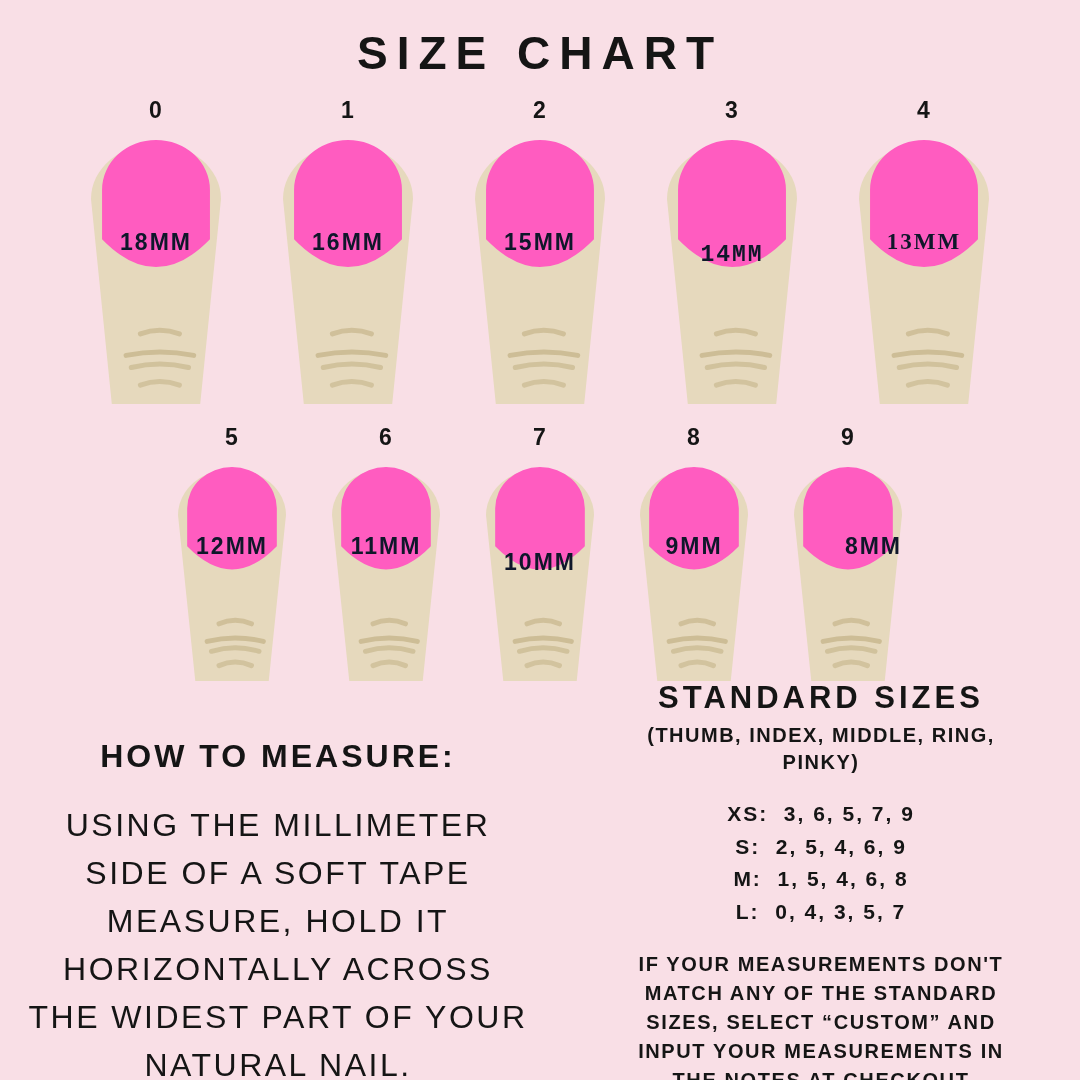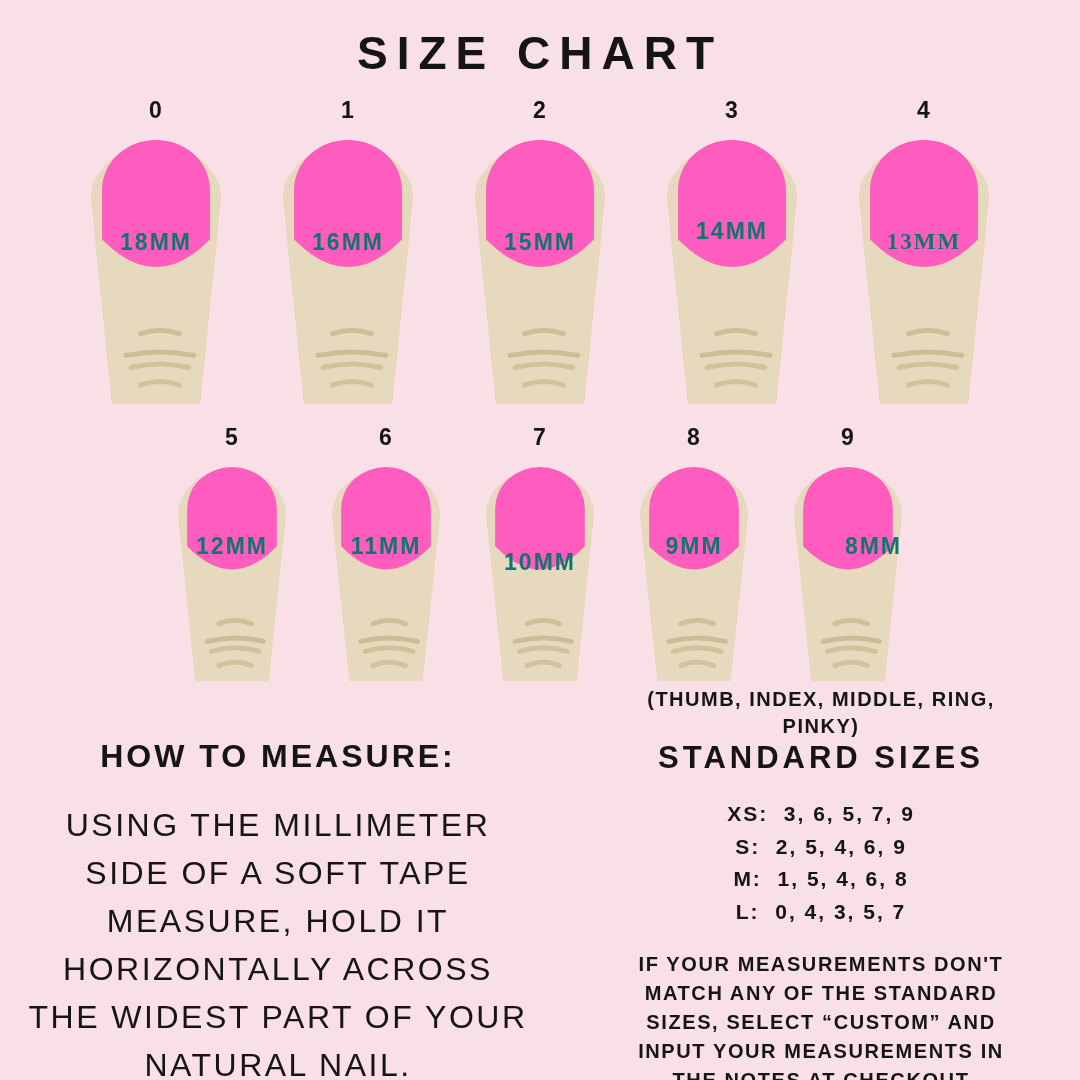--- a/index.html
+++ b/index.html
@@ -62,21 +62,21 @@
   }
 
   .nail-mm {
     position: absolute;
     left: 0;
     right: 0;
     text-align: center;
     font-size: 23px;
     font-weight: bold;
     letter-spacing: 2px;
-    color: #0f766e;
+    color: #0f172a;
     pointer-events: none;
   }
 
   
   #bottom {
     position: absolute;
     left: 0;
     right: 0;
     bottom: 0;
     height: 400px;
@@ -201,21 +201,21 @@
       <div class="nail-index">3</div>
       <div class="nail-figure">
         <svg width="130" height="270" viewBox="0 0 130 270">
           <path d="M 0 65 A 65 55.25 0 0 1 130 65 L 109.2 270 L 20.8 270 Z" fill="#e6d9bd"></path>
           <path d="M 11.05 55.63400000000001 A 53.95 49.63400000000001 0 0 1 118.95 55.63400000000001 L 118.95 105.3275 Q 65 160.89600000000002 11.05 105.3275 Z" fill="#ff5cc0"></path>
           <path d="M 49.4 199.8 Q 68.9 192.8 88.4 199.8" stroke="#cdbd96" stroke-width="5" fill="none" stroke-linecap="round" opacity="0.9"></path>
           <path d="M 35.099999999999994 221.39999999999998 Q 68.9 214.39999999999998 102.7 221.39999999999998" stroke="#cdbd96" stroke-width="5" fill="none" stroke-linecap="round" opacity="1"></path>
           <path d="M 40.3 233.55 Q 68.9 226.55 97.5 233.55" stroke="#cdbd96" stroke-width="5" fill="none" stroke-linecap="round" opacity="0.85"></path>
           <path d="M 49.4 251.10000000000002 Q 68.9 244.10000000000002 88.4 251.10000000000002" stroke="#cdbd96" stroke-width="5" fill="none" stroke-linecap="round" opacity="0.8"></path>
         </svg>
-        <div class="nail-mm" style="top: 84px;">14MM</div>
+        <div class="nail-mm" style="top: 108px; font-family: Liberation Mono, monospace;">14MM</div>
       </div>
     </div>
     <div class="nail-cell">
       <div class="nail-index">4</div>
       <div class="nail-figure">
         <svg width="130" height="270" viewBox="0 0 130 270">
           <path d="M 0 65 A 65 55.25 0 0 1 130 65 L 109.2 270 L 20.8 270 Z" fill="#e6d9bd"></path>
           <path d="M 11.05 55.63400000000001 A 53.95 49.63400000000001 0 0 1 118.95 55.63400000000001 L 118.95 105.3275 Q 65 160.89600000000002 11.05 105.3275 Z" fill="#ff5cc0"></path>
           <path d="M 49.4 199.8 Q 68.9 192.8 88.4 199.8" stroke="#cdbd96" stroke-width="5" fill="none" stroke-linecap="round" opacity="0.9"></path>
           <path d="M 35.099999999999994 221.39999999999998 Q 68.9 214.39999999999998 102.7 221.39999999999998" stroke="#cdbd96" stroke-width="5" fill="none" stroke-linecap="round" opacity="1"></path>
@@ -305,23 +305,23 @@
     <div id="measure-heading">HOW TO MEASURE:</div>
     <div id="measure-body">USING THE MILLIMETER
 SIDE OF A SOFT TAPE
 MEASURE, HOLD IT
 HORIZONTALLY ACROSS
 THE WIDEST PART OF YOUR
 NATURAL NAIL.</div>
   </div>
 
   <div id="standard-block">
+    <div id="standard-heading">STANDARD SIZES</div>
     <div id="standard-sub">(THUMB, INDEX, MIDDLE, RING,
 PINKY)</div>
-    <div id="standard-heading">STANDARD SIZES</div>
     <div id="standard-list">
         <div class="std-line">XS:  3, 6, 5, 7, 9</div>
         <div class="std-line">S:  2, 5, 4, 6, 9</div>
         <div class="std-line">M:  1, 5, 4, 6, 8</div>
         <div class="std-line">L:  0, 4, 3, 5, 7</div>
       </div>
     <div id="standard-note">IF YOUR MEASUREMENTS DON'T
 MATCH ANY OF THE STANDARD
 SIZES, SELECT “CUSTOM” AND
 INPUT YOUR MEASUREMENTS IN

